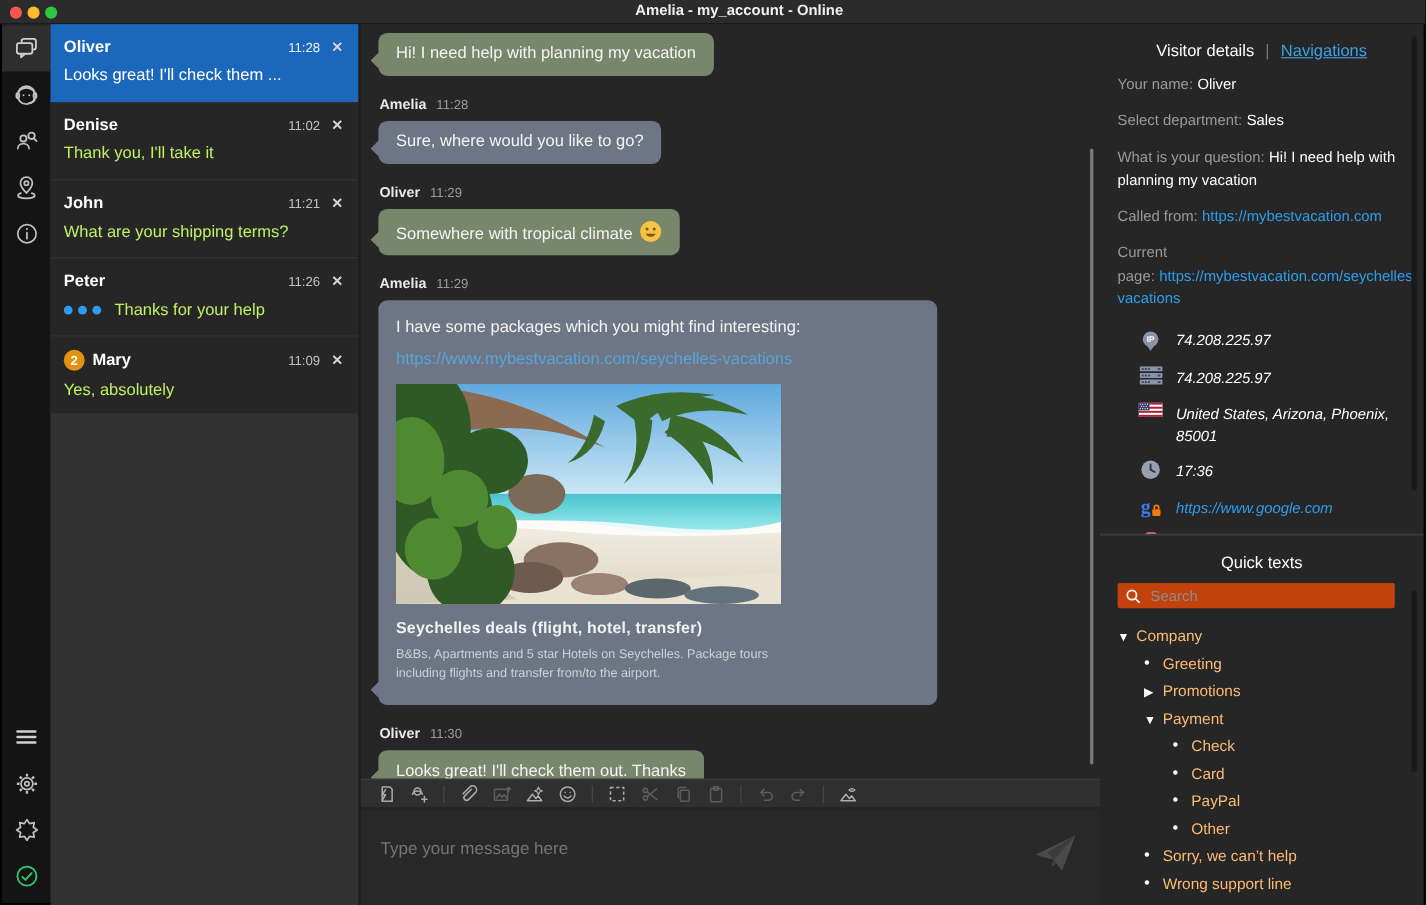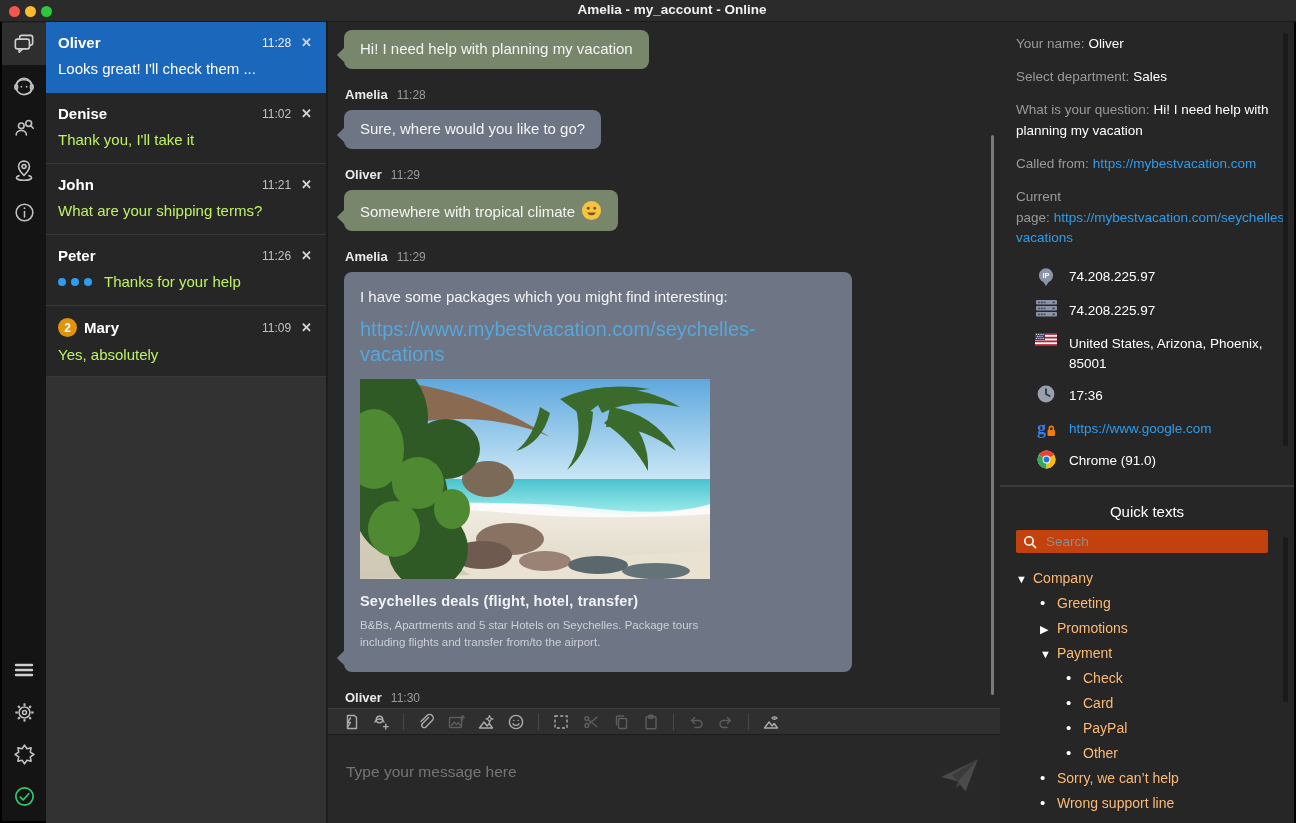--- a/index.html
+++ b/index.html
@@ -44,21 +44,21 @@
   .m-time{font-size:12px;color:#9a9a9a;}
   .bubble{position:relative;display:inline-block;max-width:560px;border-radius:8px;padding:10px 16px;
     font-size:15px;color:#f4f4f4;margin-bottom:16px;line-height:1.25;}
   .bubble::before{content:"";position:absolute;left:-5px;bottom:9px;width:10px;height:10px;transform:rotate(45deg);}
   .bubble.v{background:#78866b;}
   .bubble.v::before{background:#78866b;}
   .bubble.a{background:#6e7584;}
   .bubble.a::before{background:#6e7584;}
   .bubble .emoji{vertical-align:-4px;margin-left:6px;}
   .card{width:508px;padding:16px 16px 20px 16px;}
-  .card-link{margin-top:10px;font-size:20px;color:#56a7db;cursor:pointer;}
+  .card-link{margin-top:10px;font-size:15px;color:#56a7db;cursor:pointer;}
   .card-img{margin-top:12px;width:350px;height:200px;display:block;}
   .card-title{margin-top:13px;font-size:14.5px;font-weight:bold;color:#f0f2f4;letter-spacing:.2px;}
   .card-desc{margin-top:7px;font-size:11.5px;color:#ccd0d6;line-height:1.5;max-width:345px;}
   .msg-scrollbar{position:absolute;right:6px;top:113px;width:3px;height:560px;background:#8a8a8a;border-radius:2px;opacity:.85;}
   
   .toolbar{position:absolute;left:0;top:686px;width:674px;height:27px;background:#2f2f2f;
     border-top:1px solid #3d3d3d;border-bottom:1px solid #1e1e1e;display:flex;align-items:center;padding:0 10px;gap:4px;}
   .tb-icon{width:26px;height:22px;display:flex;align-items:center;justify-content:center;cursor:pointer;}
   .tb-sep{width:1px;height:16px;background:#4a4a4a;margin:0 5px;}
   .tb-icon svg{stroke:#ababab;}
@@ -76,21 +76,21 @@
   .tab-active{color:#fff;}
   .tab-sep{color:#777;margin:0 6px;}
   .tab-link{color:#3da0e8;text-decoration:underline;cursor:pointer;}
   .pf{margin:12px 16px 0 16px;line-height:1.55;}
   .pf-label{color:#9a9a9a;margin-right:4px;}
   .pf-value{color:#fff;}
   .pf-value.link{color:#2e9ded;cursor:pointer;}
   .info-rows{margin-top:18px;}
   .ir{display:flex;align-items:flex-start;margin:0 16px 13px 34px;gap:11px;}
   .ir-icon{width:24px;display:flex;justify-content:center;flex-shrink:0;margin-top:-1px;}
-  .ir-text{color:#fff;line-height:1.45;}
+  .ir-text{color:#fff;line-height:1.45;font-style:italic;}
   .ir-text.link{color:#2e9ded;cursor:pointer;}
   .panel-scroll{position:absolute;width:5px;background:#1a1a1a;border-radius:3px;right:6px;}
   .ps-top{top:11px;height:413px;}
   .ps-bottom{top:48px;height:165px;}
   .panel-bottom{position:absolute;left:0;top:467px;width:294px;height:334px;overflow:hidden;}
   .qt-title{margin-top:14px;text-align:center;font-size:15px;color:#fff;}
   .qt-search{position:relative;margin:10px 26px 0 16px;height:23px;background:#c2410c;border-radius:2px;display:flex;align-items:center;padding:0 7px;gap:7px;}
   .qt-search input{flex:1;background:transparent;border:none;outline:none;font-family:"Liberation Sans",sans-serif;font-size:13.5px;color:#ddd;}
   .qt-search input::placeholder{color:#8d8d8d;}
   .qt-tree{margin-top:12px;}
@@ -446,20 +446,25 @@
       <svg class="send-btn" width="40" height="36" viewBox="0 0 36 32">
         <path d="M1 17 L34 1 L23 30 L16 21 Z" fill="#4a4a4a"></path>
         <path d="M16 21 L34 1 L11 15 Z" fill="#3b3b3b"></path>
         <path d="M16 21 L14 27 L18.5 23.8 Z" fill="#414141"></path>
       </svg>
     </div>
   </div>
 
   <div class="panel">
     <div class="panel-top">
+      <div class="panel-tabs">
+        <span class="tab-active">Visitor details</span>
+        <span class="tab-sep">|</span>
+        <span class="tab-link">Navigations</span>
+      </div>
       <div class="pf">
         <span class="pf-label">Your name:</span><span class="pf-value">Oliver</span>
       </div>
       <div class="pf">
         <span class="pf-label">Select department:</span><span class="pf-value">Sales</span>
       </div>
       <div class="pf">
         <span class="pf-label">What is your question:</span><span class="pf-value">Hi! I need help with planning my vacation</span>
       </div>
       <div class="pf">

